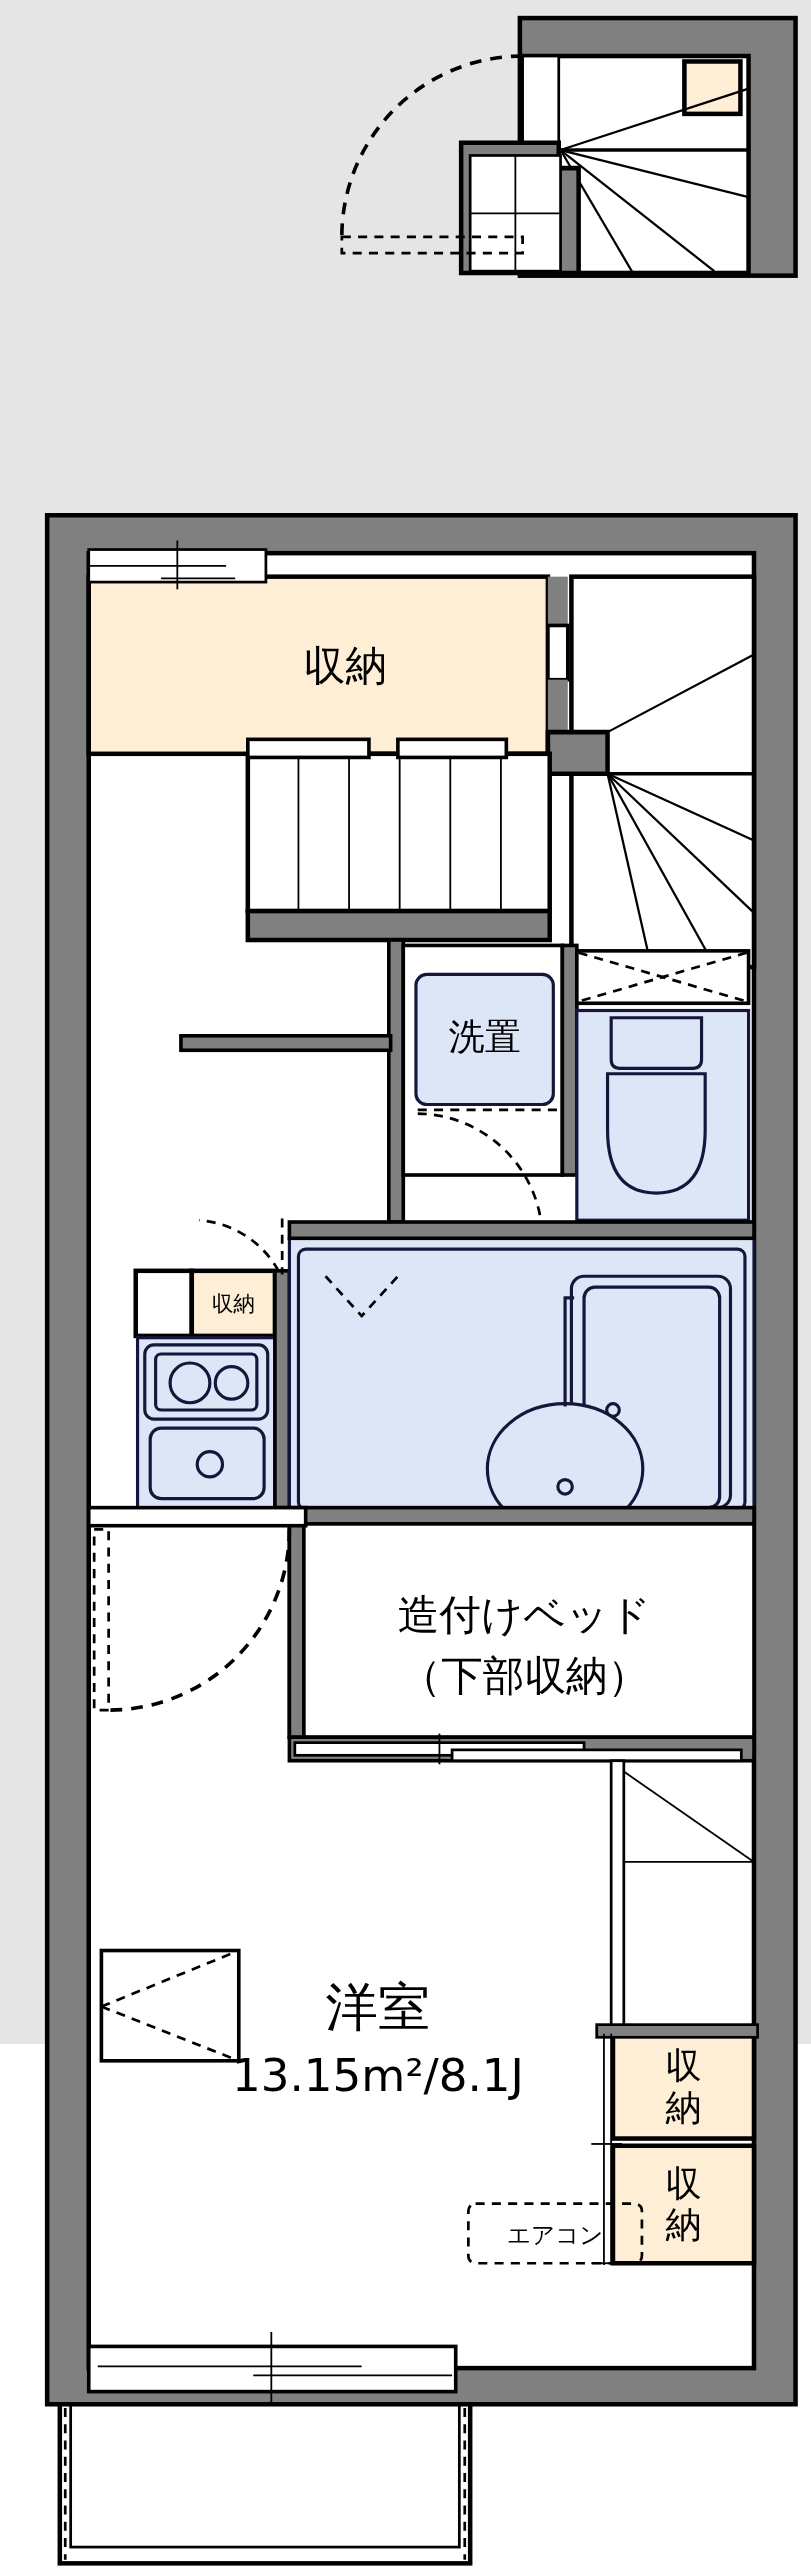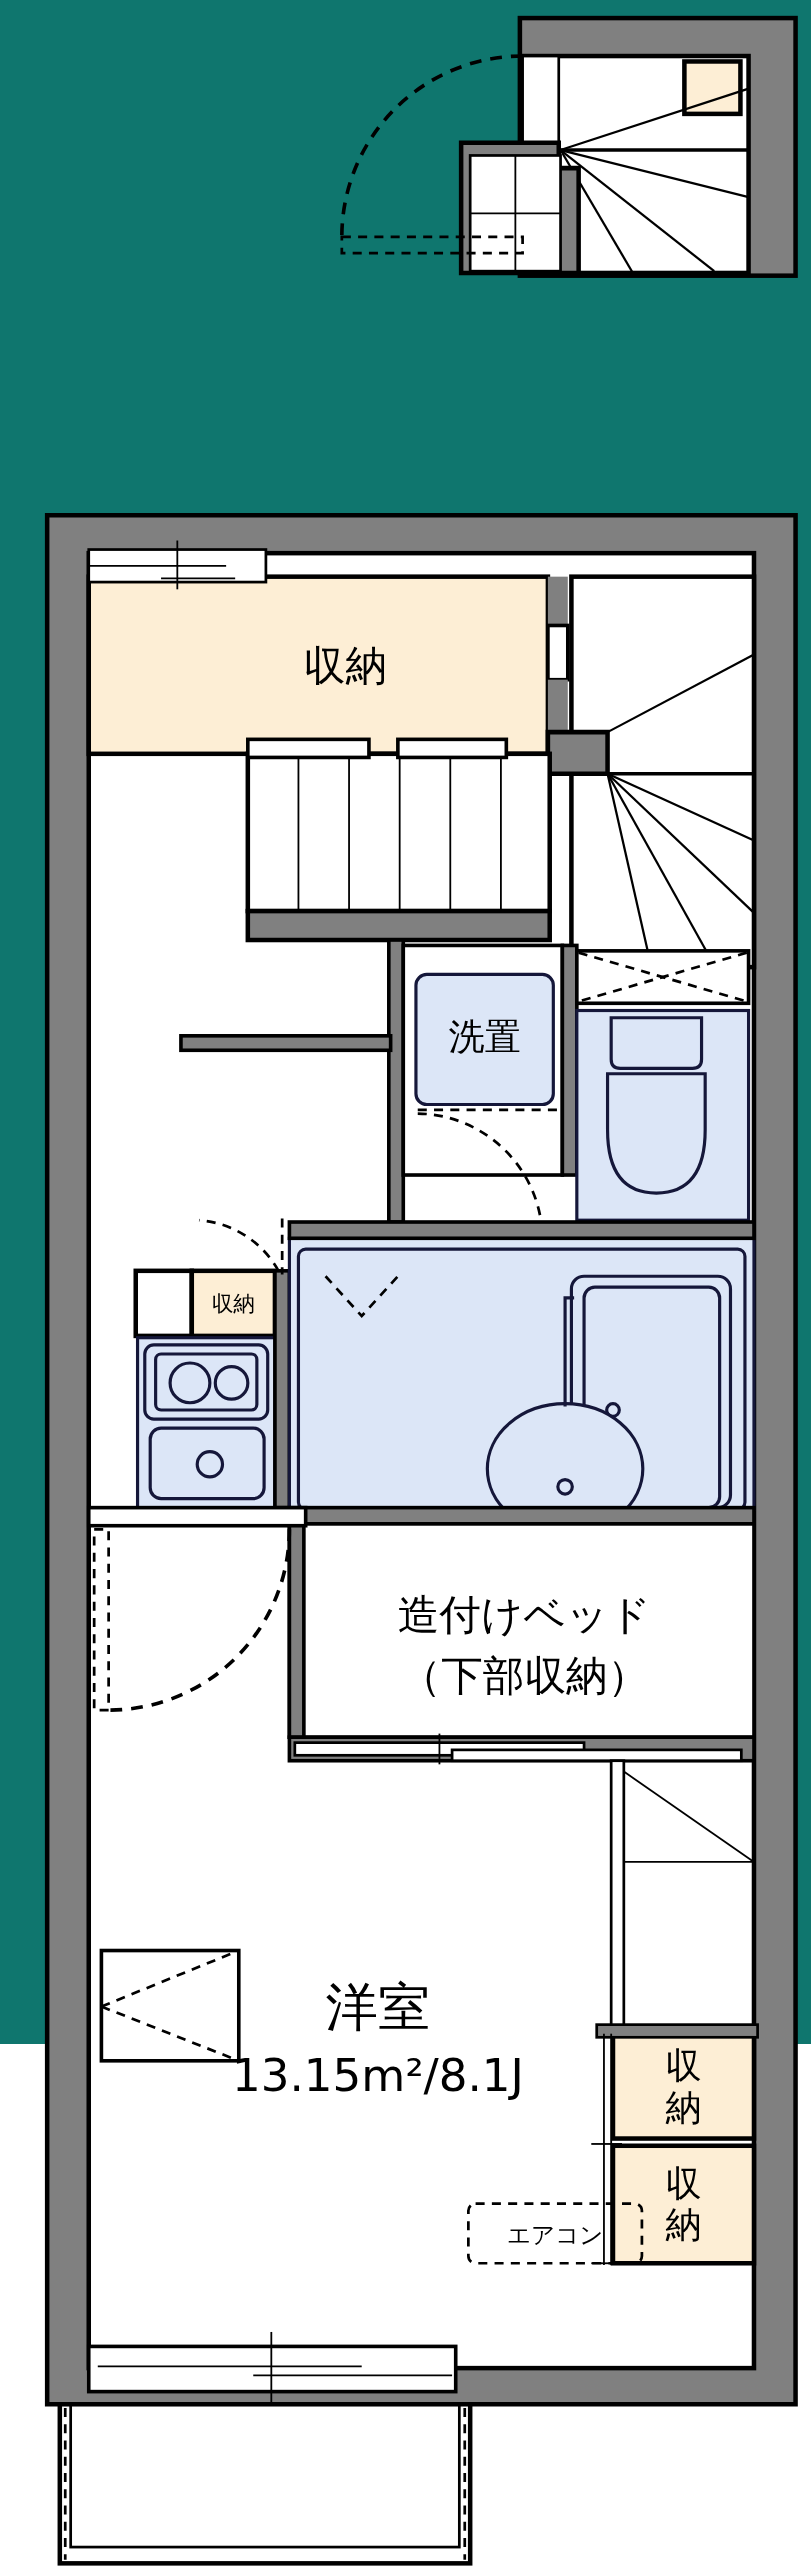--- a/index.html
+++ b/index.html
@@ -10,21 +10,21 @@
   body {
     width: 812px;
     height: 2576px;
     font-family: "DejaVu Sans", sans-serif;
     overflow: hidden;
   }
   #plan-root {
     position: relative;
     width: 812px;
     height: 2044px;
-    background: #0f766e;
+    background: #e5e5e5;
   }
   svg.floorplan {
     display: block;
     width: 812px;
     height: 2576px;
   }
   .wall-thick-nostroke { fill: #808080; stroke: none; }
   .room-white { fill: #ffffff; stroke: #000000; stroke-width: 5; }
   .room-white-thin { fill: #ffffff; stroke: #000000; stroke-width: 3; }
   .storage-fill { fill: #fdeed5; stroke: #000000; stroke-width: 5; }

